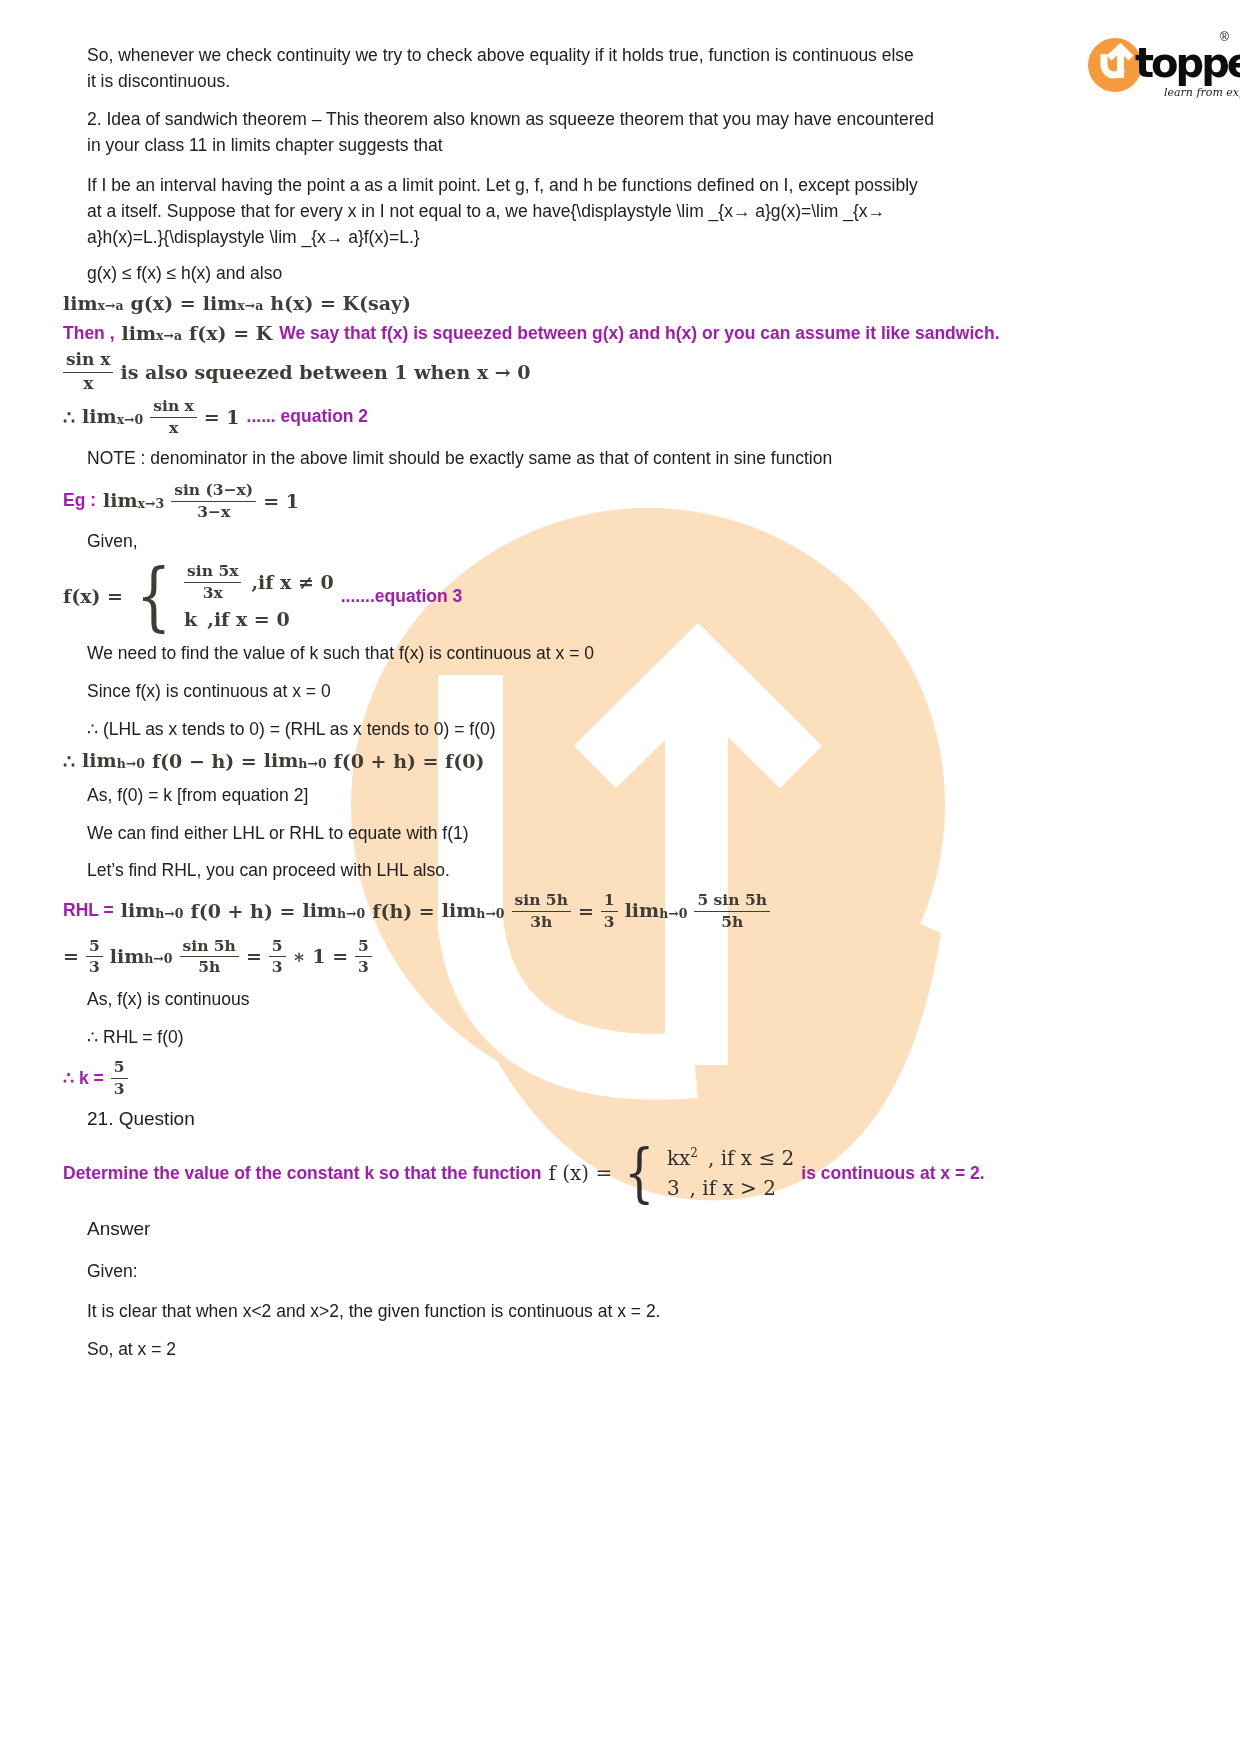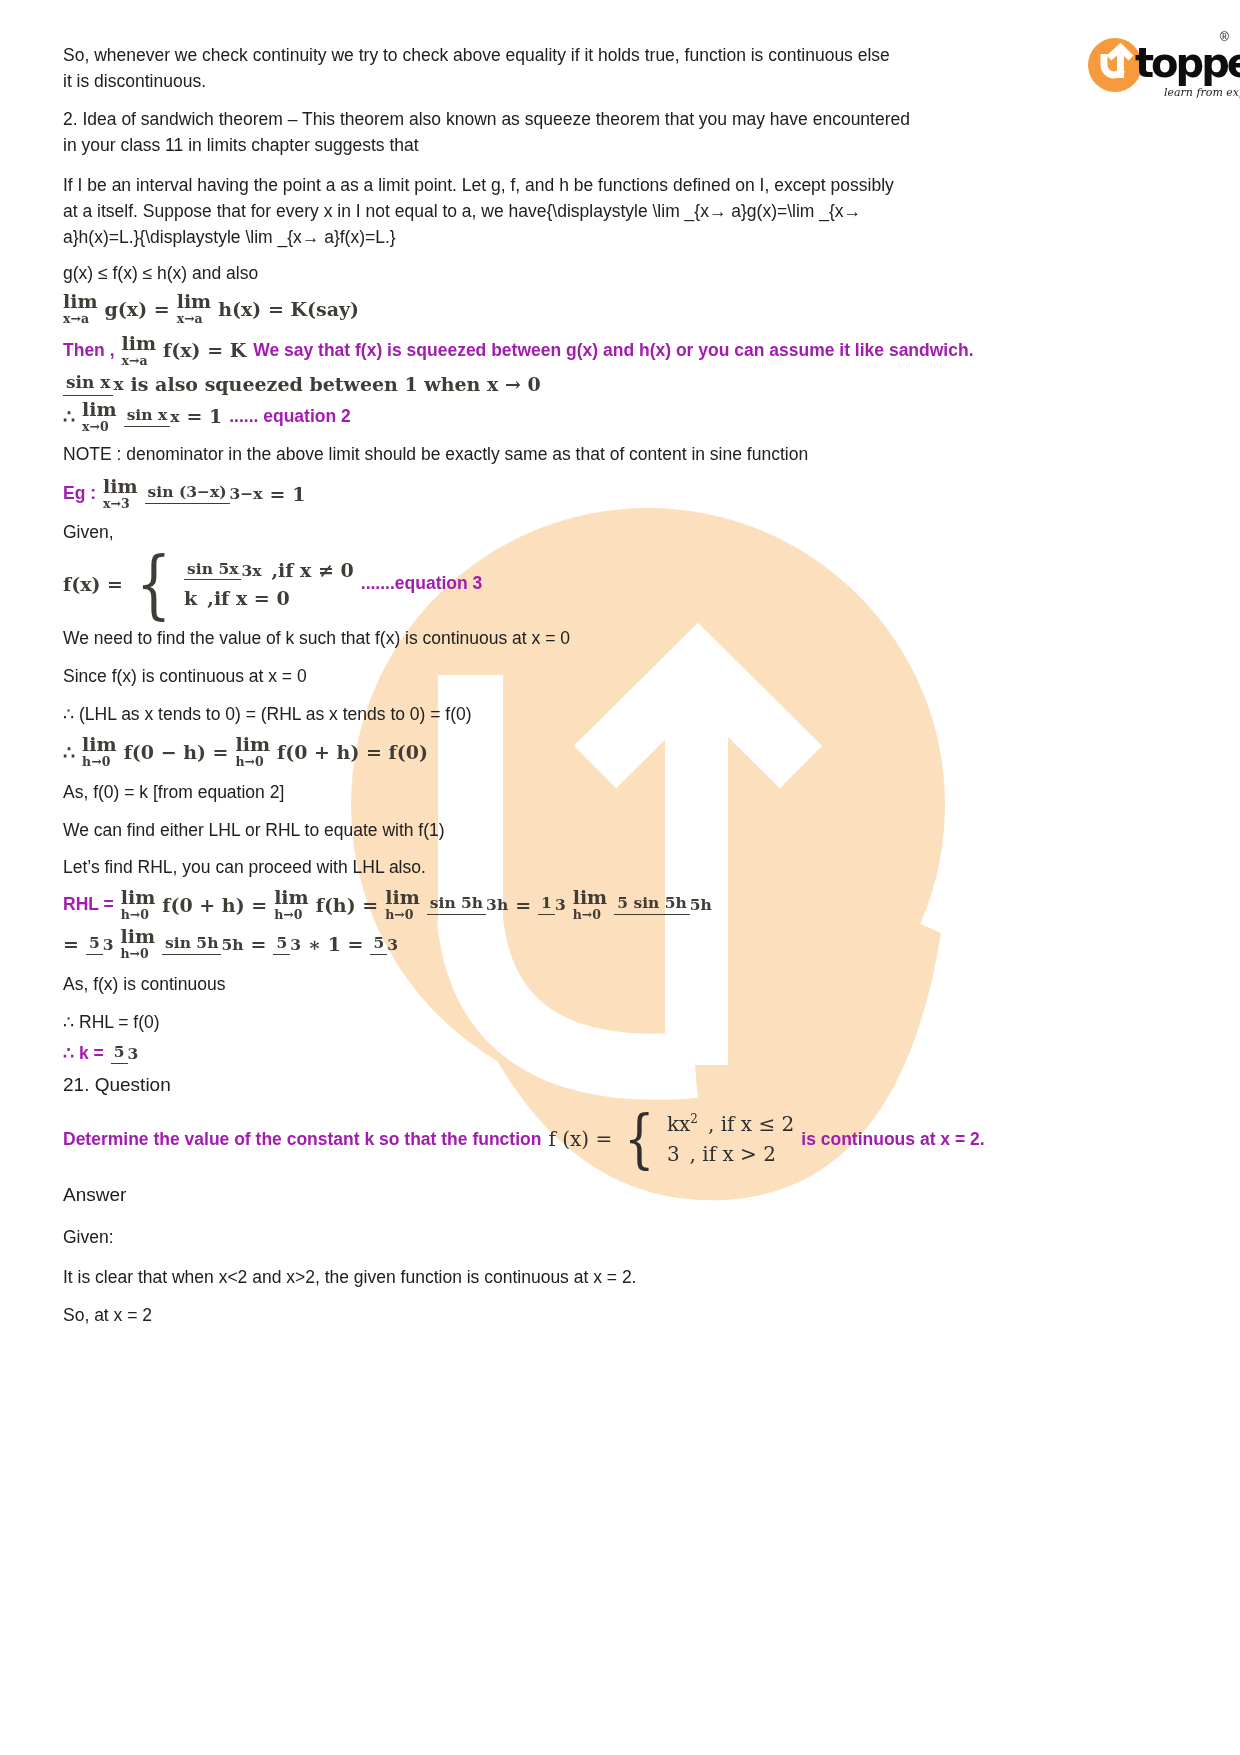--- a/index.html
+++ b/index.html
@@ -10,30 +10,30 @@
   
   .logo{position:absolute;left:1082px;top:30px;width:170px;height:80px;z-index:3;}
   .logo-circle{position:absolute;left:5px;top:7px;}
   .logo-word{position:absolute;left:53px;top:13px;font-family:"DejaVu Sans",sans-serif;
              font-weight:bold;font-size:40px;letter-spacing:-3px;color:#0d0d0d;line-height:1;}
   .logo-reg{position:absolute;left:138px;top:0px;font-size:12px;color:#0d0d0d;}
   .logo-tag{position:absolute;left:82px;top:56px;font-family:"DejaVu Serif",serif;
             font-style:italic;font-size:11px;color:#1a1a1a;white-space:nowrap;}
   
   .content{position:absolute;left:63px;top:42px;width:1120px;z-index:2;}
-  .tline{font-size:17.5px;line-height:26px;}
+  .tline{font-size:17.5px;line-height:26px;margin-left:24px;}
   .para2 .tline{display:block;}
   .sans{font-family:"Liberation Sans",sans-serif;font-size:17.5px;color:#a21caf;}
   
   .mrow{display:flex;align-items:center;gap:7px;font-family:"DejaVu Serif",serif;
         font-weight:700;color:#403c36;font-size:19px;flex-wrap:nowrap;}
-  .limstk{display:inline-flex;flex-direction:column;align-items:flex-start;line-height:1;}
+  .limstk{display:inline-flex;align-items:flex-end;line-height:1;}
   .limstk .top{font-size:19px;}
   .limstk .bot{font-size:12.5px;margin-top:2px;}
-  .frac{display:inline-flex;flex-direction:row;align-items:center;line-height:1.15;font-size:15.5px;}
+  .frac{display:inline-flex;flex-direction:column;align-items:center;line-height:1.15;font-size:15.5px;}
   .frac .num{padding:0 3px 2px;border-bottom:1.5px solid #403c36;}
   .frac .den{padding-top:1px;}
   .bigfrac{font-size:17px;}
   .brace{font-family:"DejaVu Serif",serif;font-weight:400;font-size:74px;line-height:0.85;
          transform:scaleX(.75);display:inline-block;}
   .pwrows{display:inline-flex;flex-direction:column;gap:6px;justify-content:flex-end;}
   .pwrow{display:flex;align-items:center;gap:10px;}
   .mq{font-family:"DejaVu Serif",serif;font-weight:400;color:#2f2f2f;font-size:20px;}
   .qbrace{font-size:64px;font-weight:400;}
   .bold-h{font-weight:normal;font-size:19px;}

